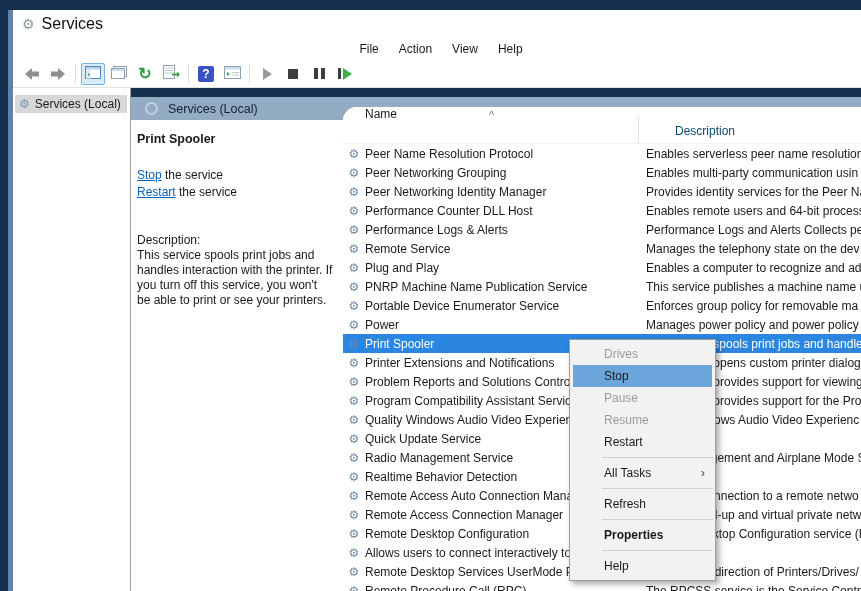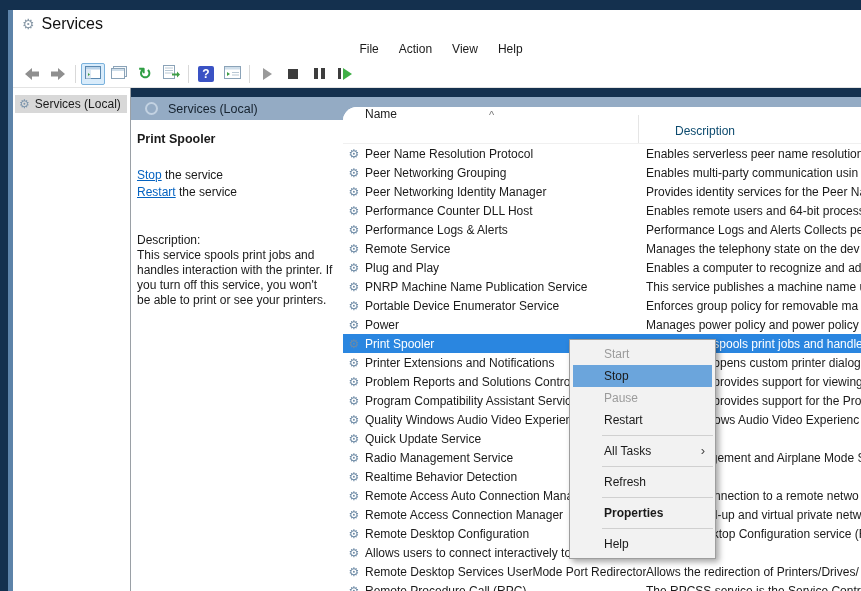--- a/index.html
+++ b/index.html
@@ -368,23 +368,24 @@
               <span class="nm">Remote Procedure Call (RPC)</span>
               <span class="ds">The RPCSS service is the Service Control</span>
             </div>
           </div>
       </div>
     </div>
   </div>
 </div>
 
 <div class="ctx-menu">
-    <div class="ctx-item disabled">Start</div>
+    <div class="ctx-item disabled">Drives</div>
     <div class="ctx-item highlighted">Stop</div>
     <div class="ctx-item disabled">Pause</div>
+    <div class="ctx-item disabled">Resume</div>
     <div class="ctx-item">Restart</div>
     <div class="ctx-sep"></div>
     <div class="ctx-item">All Tasks<span class="submenu-arrow">›</span></div>
     <div class="ctx-sep"></div>
     <div class="ctx-item">Refresh</div>
     <div class="ctx-sep"></div>
     <div class="ctx-item bold">Properties</div>
     <div class="ctx-sep"></div>
     <div class="ctx-item">Help</div>
   </div>

